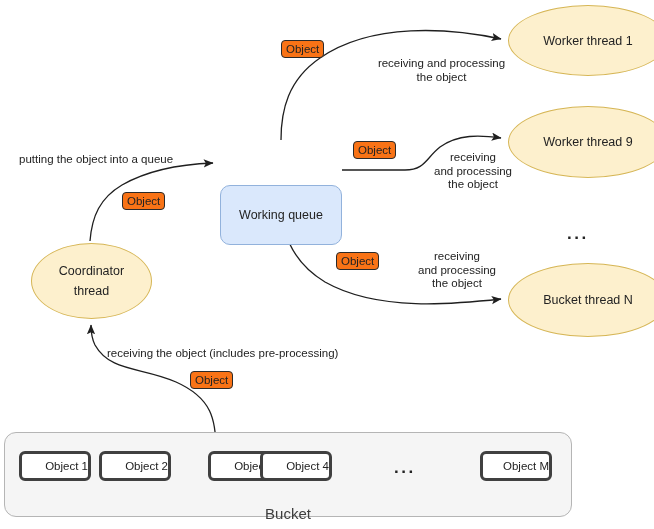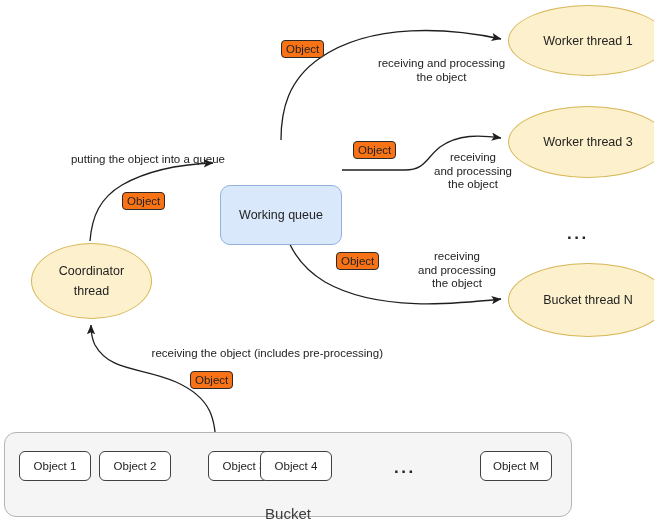--- a/index.html
+++ b/index.html
@@ -67,38 +67,38 @@
   
   .caption {
     position: absolute;
     font-size: 11.5px;
     line-height: 13.5px;
     color: #232323;
     text-align: center;
     white-space: pre-line;
     background: transparent;
   }
-  .caption.left { text-align: right; margin-left: 16px; }
+  .caption.left { text-align: left; }
   
   .bucket {
     position: absolute;
     background: #f5f5f5;
     border: 1px solid #b5b5b5;
     border-radius: 12px;
     box-sizing: border-box;
   }
   .obj-box {
     position: absolute;
     box-sizing: border-box;
     background: #ffffff;
-    border: 1px solid #404040;
+    border: 3px solid #404040;
     border-radius: 6px;
     display: flex;
     align-items: center;
-    justify-content: center;
+    justify-content: flex-end;
     font-size: 11.5px;
     color: #232323;
   }
   .ellipsis-dots {
     position: absolute;
     font-size: 17px;
     letter-spacing: 2.5px;
     color: #232323;
     font-weight: 600;
     line-height: 1;
@@ -131,21 +131,21 @@
     <path d="M342,170 L405,170 C425,170 426,158 440,147 C458,134 480,135 501,138" fill="none" stroke="#1f1f1f" stroke-width="1.3" marker-end="url(#arrow)"></path>
 
     <path d="M281,201 C281,232 292,262 325,282 C378,312 455,304 501,299" fill="none" stroke="#1f1f1f" stroke-width="1.3" marker-end="url(#arrow)"></path>
   </svg>
 
   <div class="node ellipse" style="left:508px; top:5px; width:160px; height:71px;">
     <span>Worker thread 1</span>
   </div>
 
   <div class="node ellipse" style="left:508px; top:106px; width:160px; height:72px;">
-    <span>Worker thread 3</span>
+    <span>Worker thread 9</span>
   </div>
 
   <div class="ellipsis-dots" style="left:567px; top:225px;">...</div>
 
   <div class="node ellipse" style="left:508px; top:263px; width:160px; height:74px;">
     <span>Bucket thread N</span>
   </div>
 
   <div class="node queue-box" style="left:220px; top:141px; width:122px; height:60px;margin-top:44px;">
     <span>Working queue</span>

